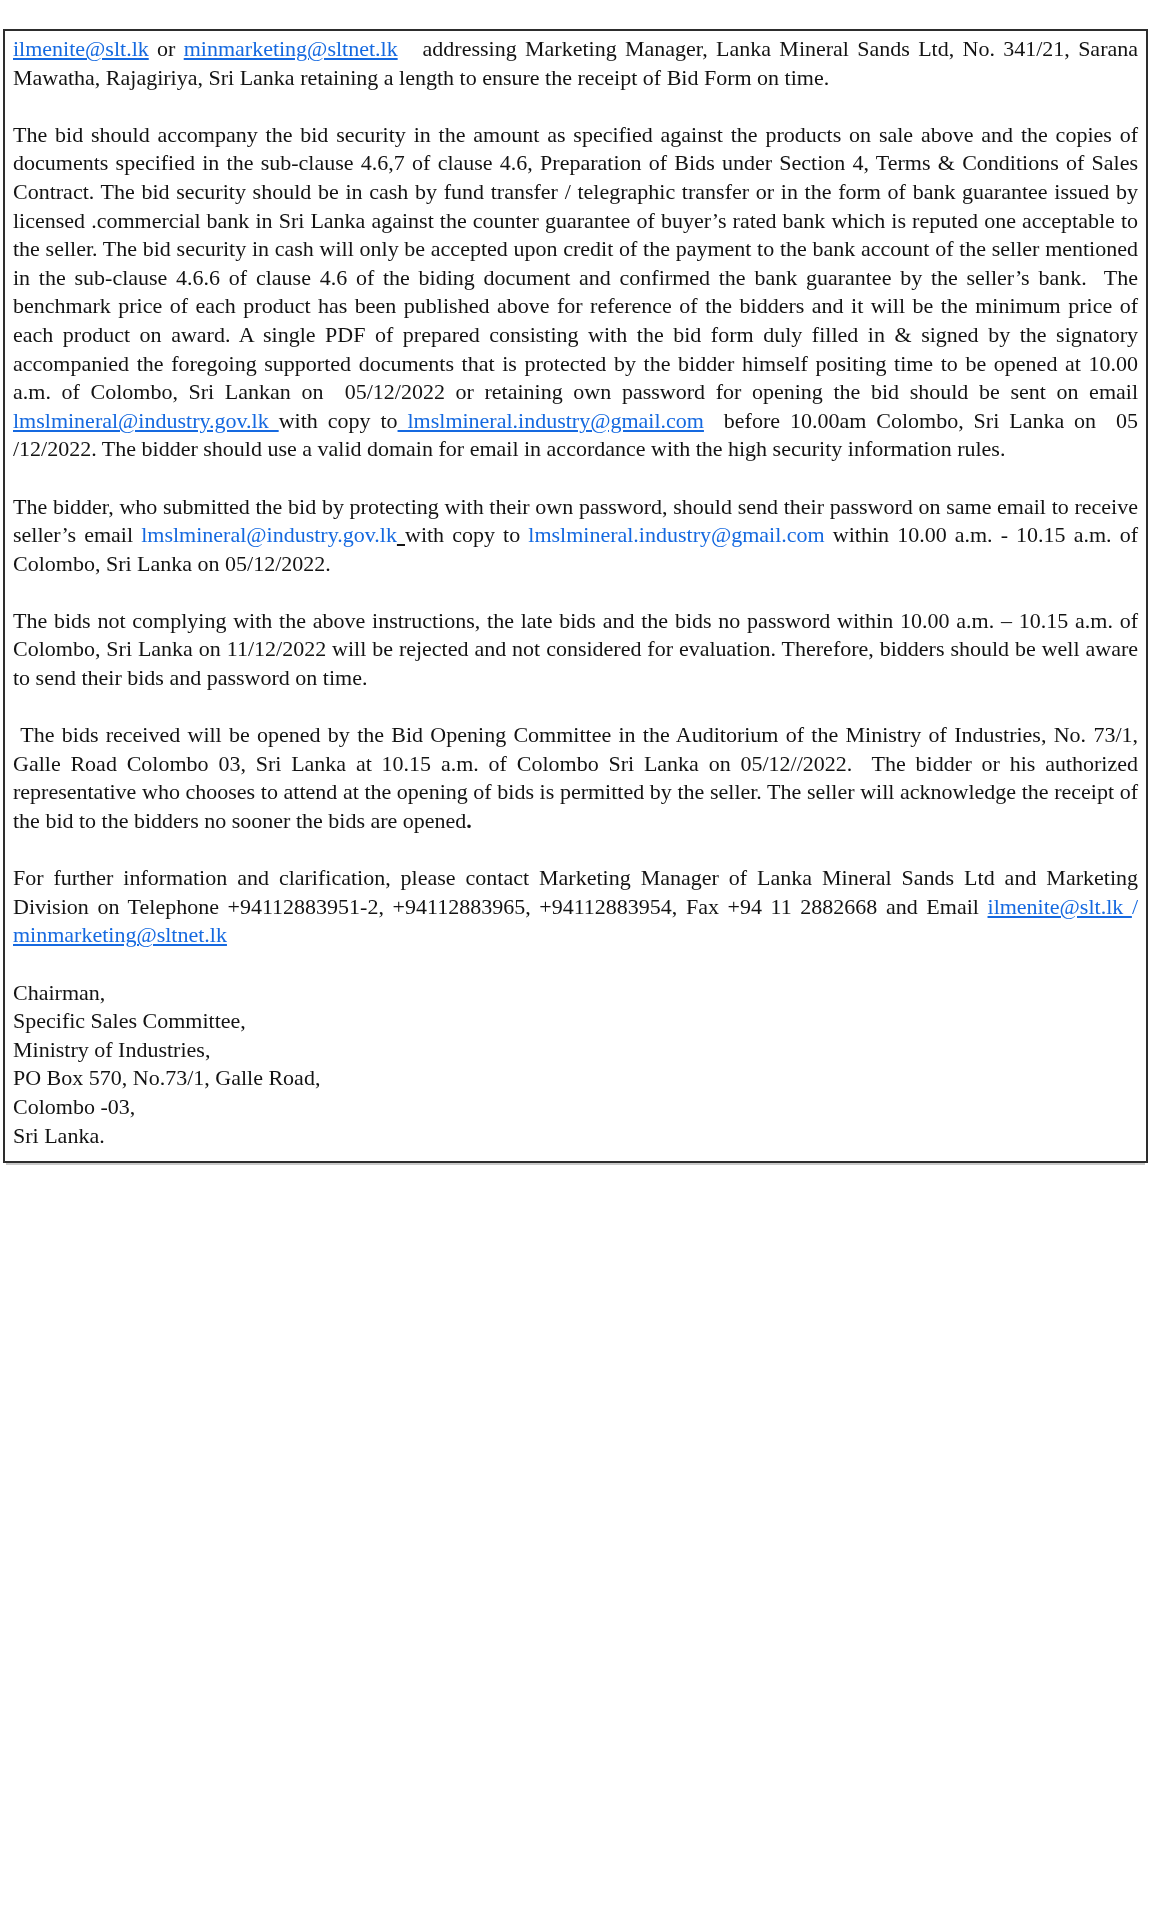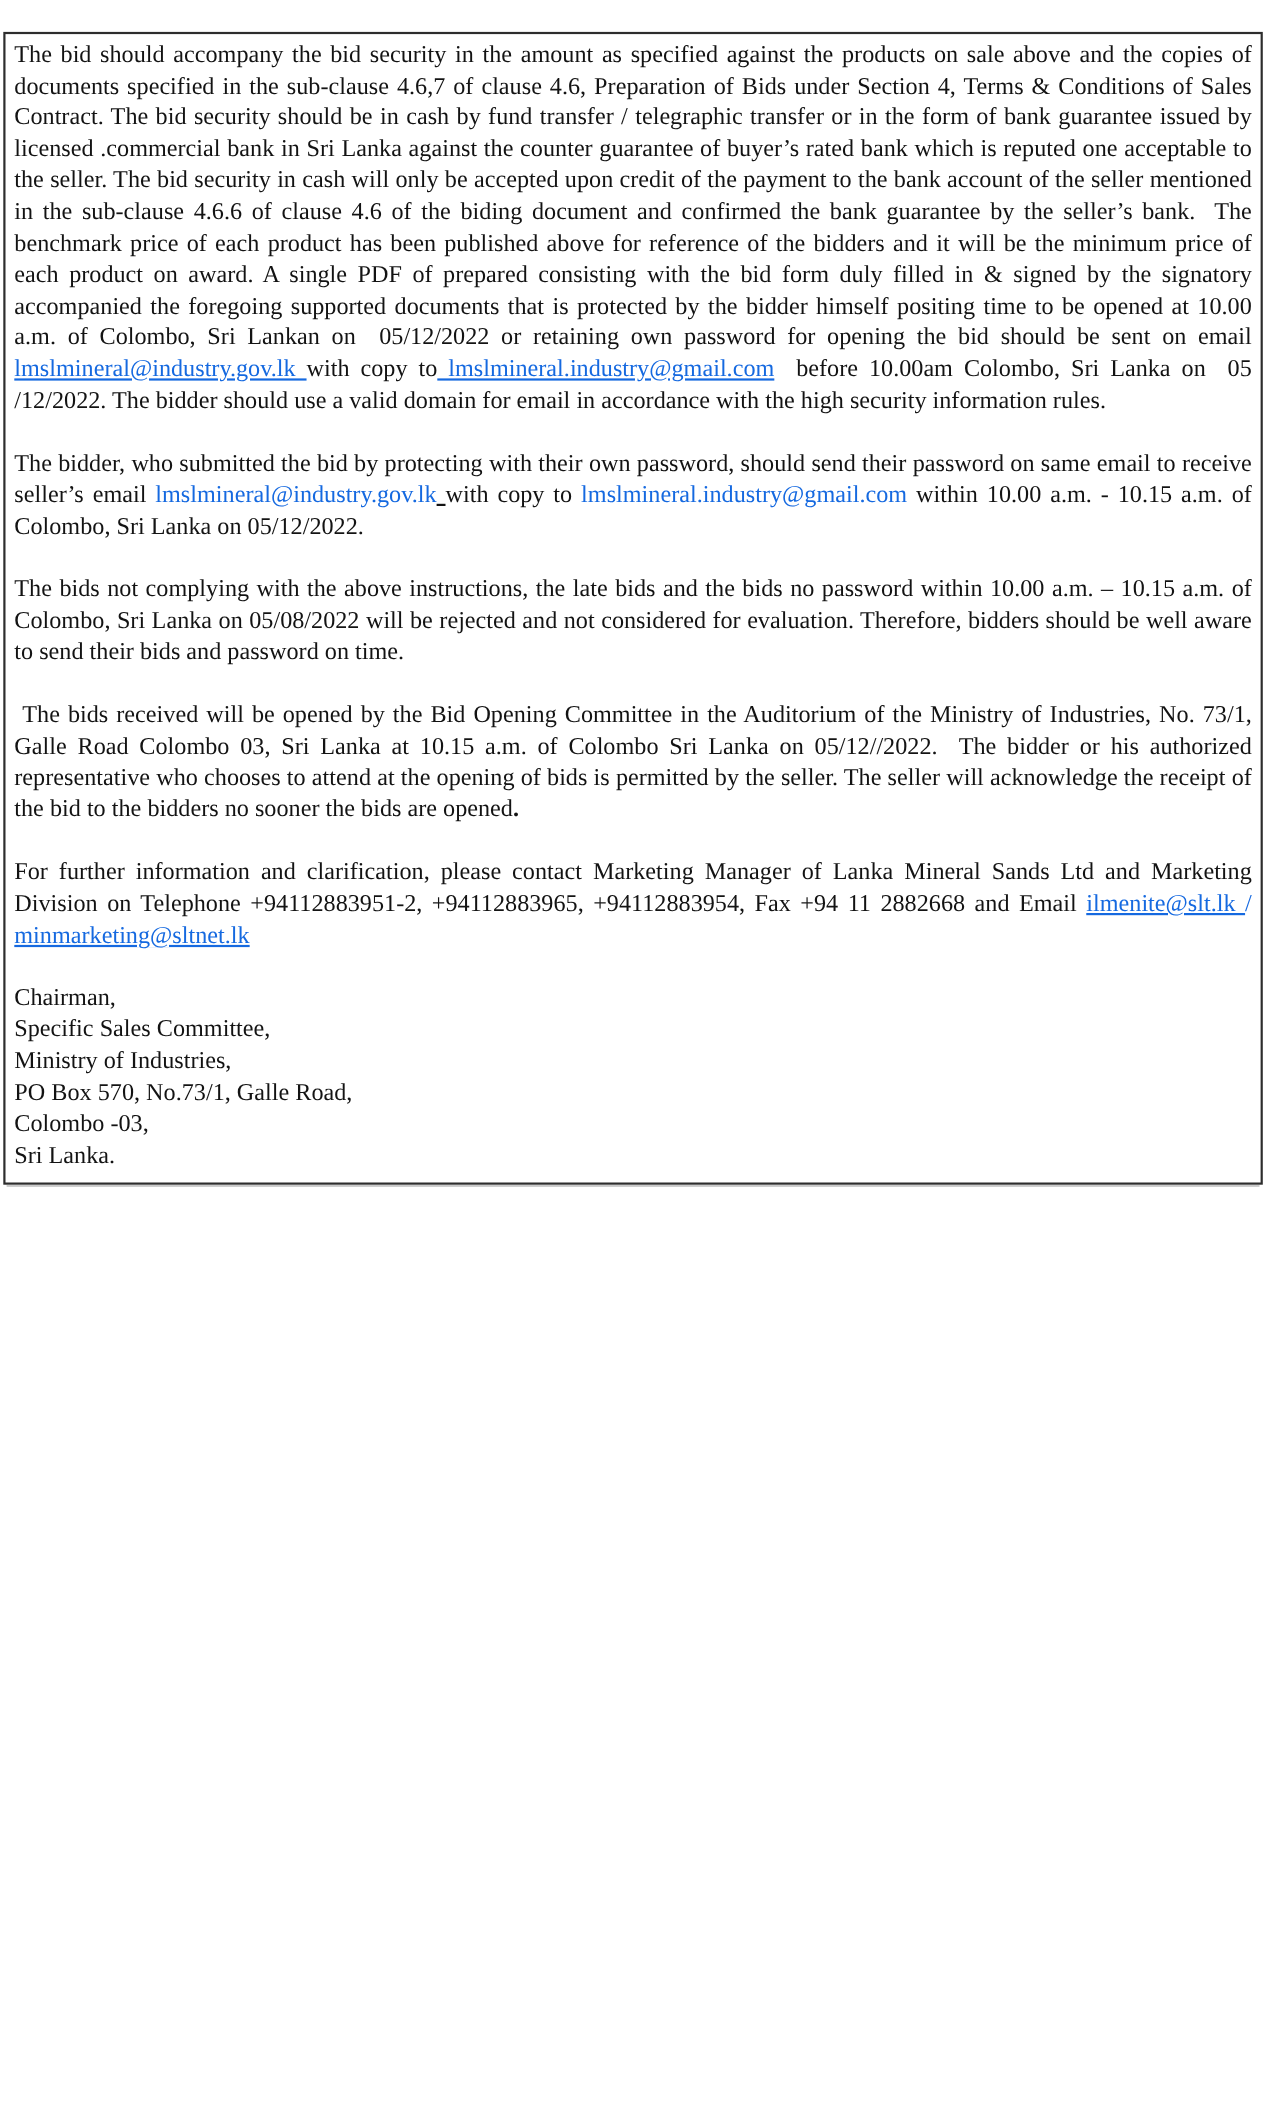--- a/index.html
+++ b/index.html
@@ -51,23 +51,24 @@
   }
   .seg-bold {
     font-weight: 700;
   }
 </style>
 </head>
 <body>
 
 <div class="page">
   <div class="text-frame">
+      <p class="para"><a class="seg-link">ilmenite@slt.lk</a><span class="seg-plain"> or </span><a class="seg-link">minmarketing@sltnet.lk</a><span class="seg-plain">   addressing Marketing Manager, Lanka Mineral Sands Ltd, No. 341/21, Sarana Mawatha, Rajagiriya, Sri Lanka retaining a length to ensure the receipt of Bid Form on time.</span></p>
       <p class="para"><span class="seg-plain">The bid should accompany the bid security in the amount as specified against the products on sale above and the copies of documents specified in the sub-clause 4.6,7 of clause 4.6, Preparation of Bids under Section 4, Terms &amp; Conditions of Sales Contract. The bid security should be in cash by fund transfer / telegraphic transfer or in the form of bank guarantee issued by licensed .commercial bank in Sri Lanka against the counter guarantee of buyer’s rated bank which is reputed one acceptable to the seller. The bid security in cash will only be accepted upon credit of the payment to the bank account of the seller mentioned in the sub-clause 4.6.6 of clause 4.6 of the biding document and confirmed the bank guarantee by the seller’s bank.  The benchmark price of each product has been published above for reference of the bidders and it will be the minimum price of each product on award. A single PDF of prepared consisting with the bid form duly filled in &amp; signed by the signatory accompanied the foregoing supported documents that is protected by the bidder himself positing time to be opened at 10.00 a.m. of Colombo, Sri Lankan on  05/12/2022 or retaining own password for opening the bid should be sent on email </span><a class="seg-link">lmslmineral@industry.gov.lk </a><span class="seg-plain">with copy to</span><a class="seg-link"> lmslmineral.industry@gmail.com</a><span class="seg-plain">  before 10.00am Colombo, Sri Lanka on  05 /12/2022. The bidder should use a valid domain for email in accordance with the high security information rules.</span></p>
       <p class="para"><span class="seg-plain">The bidder, who submitted the bid by protecting with their own password, should send their password on same email to receive seller’s email </span><a class="seg-link-plain">lmslmineral@industry.gov.lk</a><span class="seg-u-space"> </span><span class="seg-plain">with copy to </span><a class="seg-link-plain">lmslmineral.industry@gmail.com</a><span class="seg-plain"> within 10.00 a.m. - 10.15 a.m. of Colombo, Sri Lanka on 05/12/2022.</span></p>
-      <p class="para"><span class="seg-plain">The bids not complying with the above instructions, the late bids and the bids no password within 10.00 a.m. – 10.15 a.m. of Colombo, Sri Lanka on 05/08/2022 will be rejected and not considered for evaluation. Therefore, bidders should be well aware to send their bids and password on time.</span></p>
+      <p class="para"><span class="seg-plain">The bids not complying with the above instructions, the late bids and the bids no password within 10.00 a.m. – 10.15 a.m. of Colombo, Sri Lanka on 11/12/2022 will be rejected and not considered for evaluation. Therefore, bidders should be well aware to send their bids and password on time.</span></p>
       <p class="para"><span class="seg-plain"> The bids received will be opened by the Bid Opening Committee in the Auditorium of the Ministry of Industries, No. 73/1, Galle Road Colombo 03, Sri Lanka at 10.15 a.m. of Colombo Sri Lanka on 05/12//2022.  The bidder or his authorized representative who chooses to attend at the opening of bids is permitted by the seller. The seller will acknowledge the receipt of the bid to the bidders no sooner the bids are opened</span><span class="seg-bold">.</span></p>
       <p class="para"><span class="seg-plain">For further information and clarification, please contact Marketing Manager of Lanka Mineral Sands Ltd and Marketing Division on Telephone +94112883951-2, +94112883965, +94112883954, Fax +94 11 2882668 and Email </span><a class="seg-link">ilmenite@slt.lk </a><a class="seg-link-plain">/ </a><a class="seg-link">minmarketing@sltnet.lk</a></p>
       <p class="para"><span class="seg-plain">Chairman,
 Specific Sales Committee,
 Ministry of Industries,
 PO Box 570, No.73/1, Galle Road,
 Colombo -03,
 Sri Lanka.</span></p>
     </div>
 </div>

